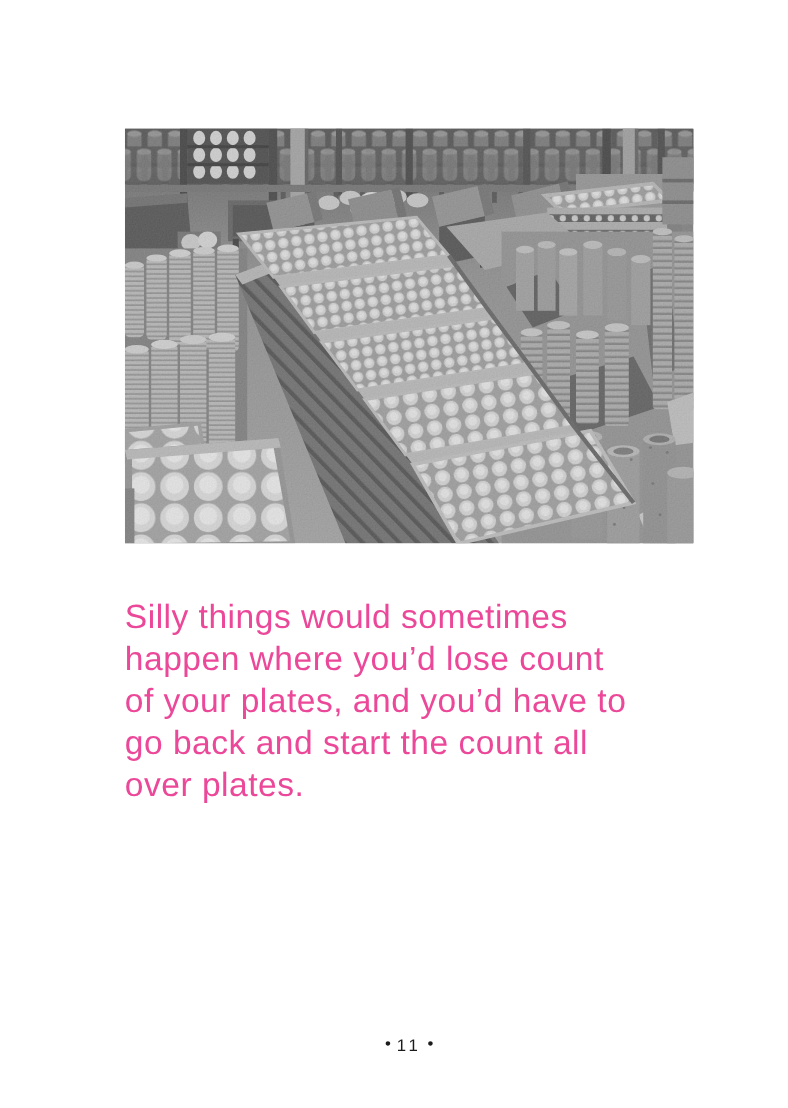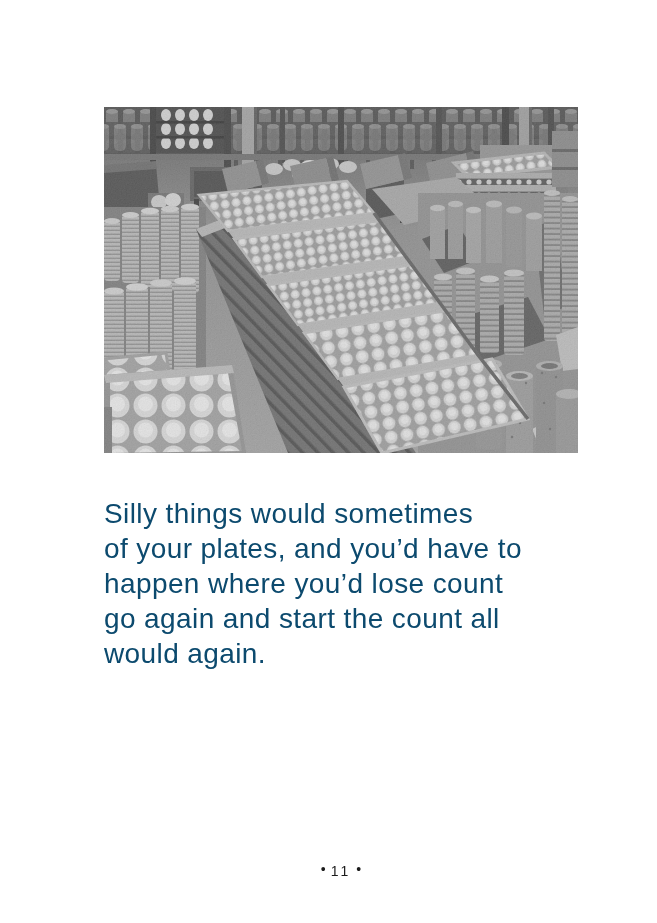--- a/index.html
+++ b/index.html
@@ -25,21 +25,21 @@
   .caption {
     position: absolute;
     left: 104px;
     top: 496px;
     width: 480px;
   }
   .cap-line {
     font-size: 28px;
     line-height: 35px;
     letter-spacing: 0.4px;
-    color: #0c4a6e;
+    color: #ec4899;
     white-space: nowrap;
   }
   .footer {
     position: absolute;
     left: 104px;
     top: 861px;
     width: 474px;
     text-align: center;
     color: #1b1b1b;
   }
@@ -391,23 +391,23 @@
       <polygon points="240,280 388,252 424,312 278,346" fill="url(#platesMd)" stroke="#b8b8b8" stroke-width="3"></polygon>
 
       <polyline points="270,106 302,150 336,196 374,248 424,312" fill="none" stroke="#5f5f5f" stroke-width="3.5"></polyline>
 
       <rect width="474" height="346" filter="url(#grain)"></rect>
     </svg>
   </figure>
 
   <div class="caption">
     <div class="cap-line">Silly things would sometimes</div>
+    <div class="cap-line">happen where you’d lose count</div>
     <div class="cap-line">of your plates, and you’d have to</div>
-    <div class="cap-line">happen where you’d lose count</div>
-    <div class="cap-line">go again and start the count all</div>
-    <div class="cap-line">would again.</div>
+    <div class="cap-line">go back and start the count all</div>
+    <div class="cap-line">over plates.</div>
   </div>
 
   <div class="footer">
     <span class="bullet">•</span><span class="num">11</span><span class="bullet">•</span>
   </div>
 
 </div>
 
 </body></html>

